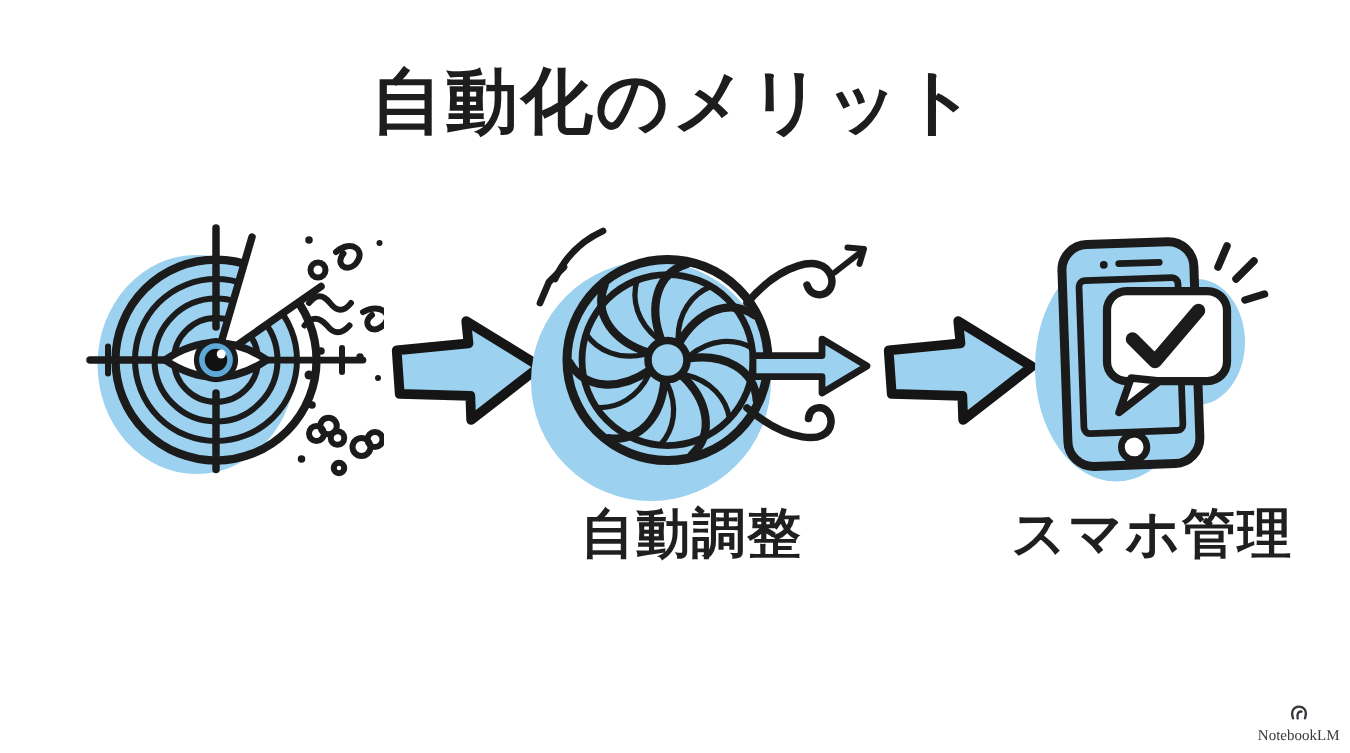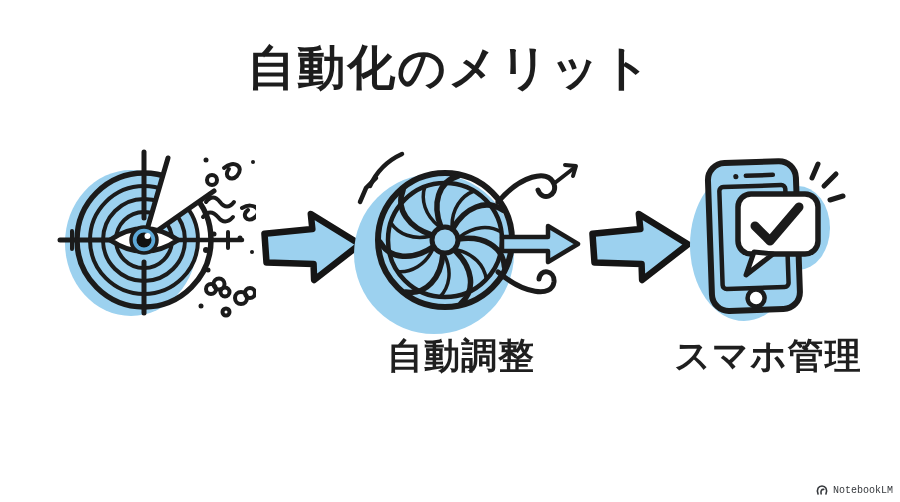--- a/index.html
+++ b/index.html
@@ -1,37 +1,37 @@
 <!DOCTYPE html>
 <html><head>
 <meta charset="utf-8">
 <style>
   html,body { margin:0; padding:0; background:#e8e8e8; }
   .canvas {
     position:relative; width:900px; height:502px; background:#ffffff;
-    overflow:hidden; font-family:Liberation Mono, monospace;
+    overflow:hidden; font-family:Liberation Serif, serif;
   }
   .title {
     position:absolute; top:36px; left:0; width:100%;
     text-align:center; font-size:48px; font-weight:700; color:#1d1d1d;
     letter-spacing:2px;
   }
   .icon-box { position:absolute; }
   .step-label {
     position:absolute; top:332px; transform:translateX(-50%);
     font-size:36px; font-weight:700; color:#1f1f1f; letter-spacing:1px;
     white-space:nowrap;
   }
   .label-1 { left:149px; }
   .label-2 { left:461px; }
   .label-3 { left:768px; }
   .watermark {
     position:absolute; right:7px; bottom:6px;
     display:flex; align-items:center; gap:4px;
-    font-size:10px; font-weight:500; color:#35383c;
+    font-size:10px; font-weight:500; color:#35383c;flex-direction:column;
   }
   svg { display:block; }
 </style>
 </head>
 <body>
 
 <div class="canvas">
 
   <div class="title">自動化のメリット</div>
 

